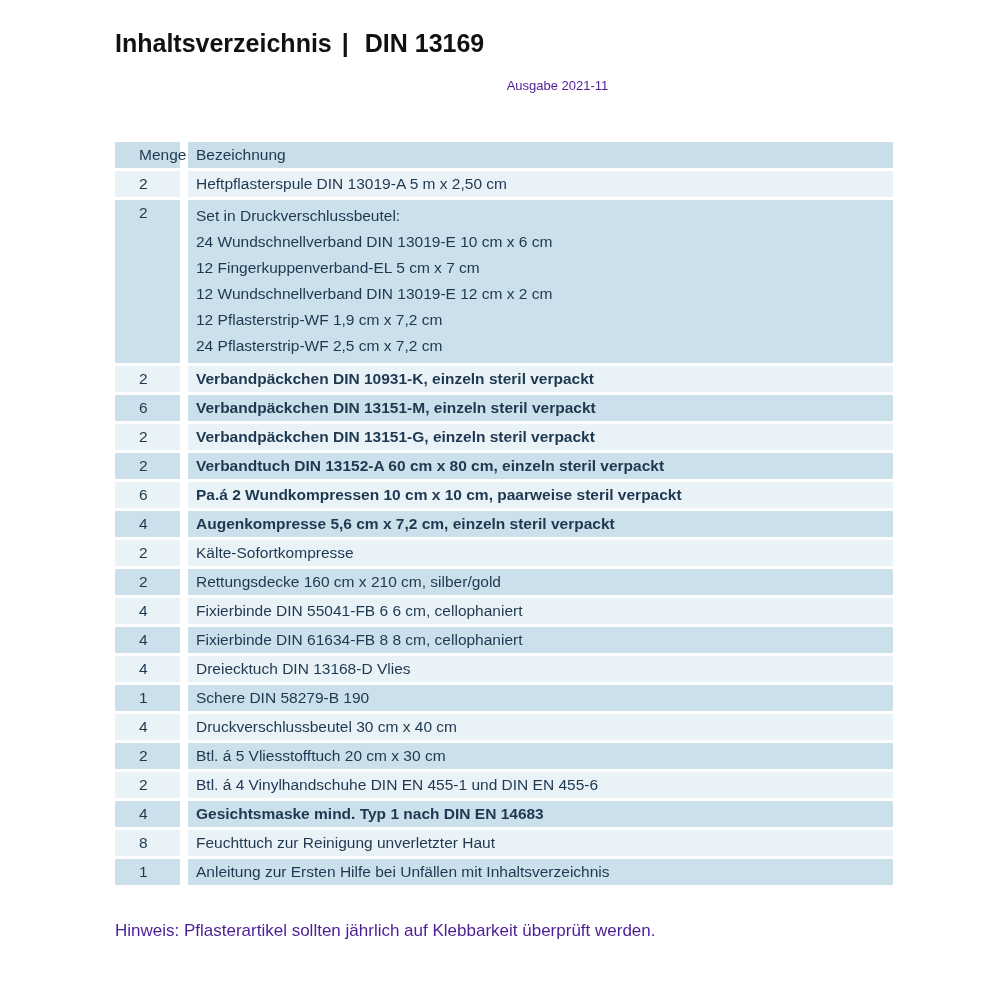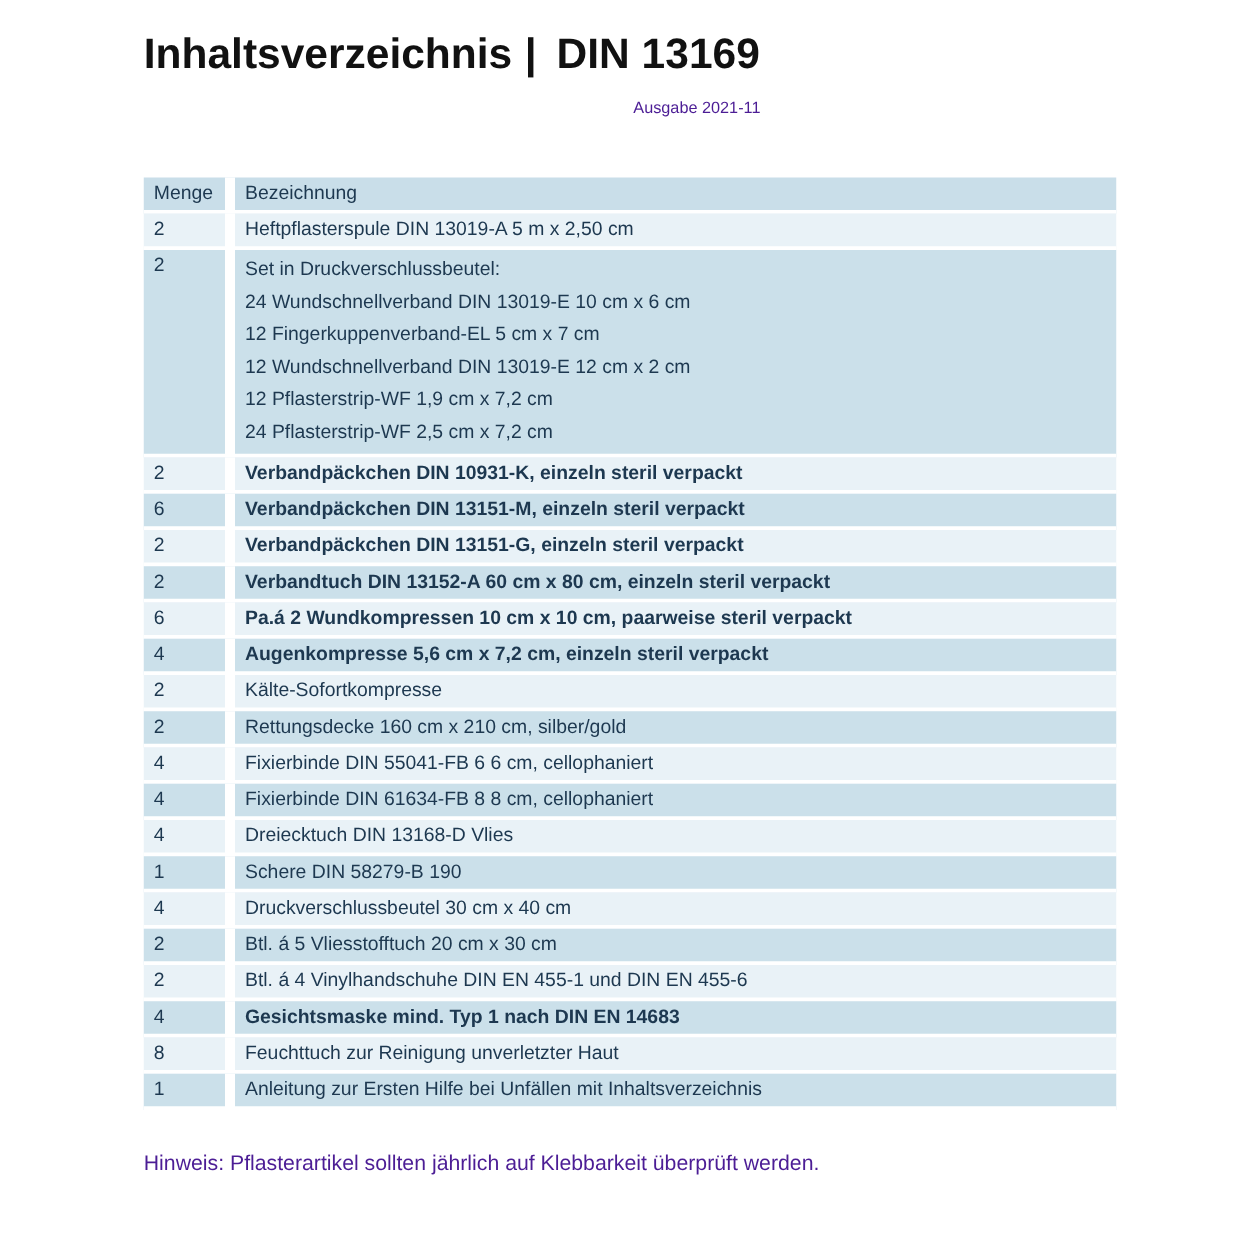--- a/index.html
+++ b/index.html
@@ -6,38 +6,38 @@
   html,body { background:#ffffff; }
   body {
     width:1000px; height:1000px;
     font-family:"Liberation Sans", sans-serif;
     color:#1a1a1a;
     overflow:hidden;
   }
   .page { position:relative; width:1000px; height:1000px; background:#ffffff; padding:28px 0 0 115px; }
 
   .title {
-    font-size:34px; font-weight:700; color:#111111;
+    font-size:25px; font-weight:700; color:#111111;
     line-height:30px; margin-bottom:14px; white-space:nowrap;
   }
   .title .sep { margin:0 16px 0 10px; font-weight:700; }
 
   .meta p { font-size:13px; line-height:28px; color:#4c1d95;text-align:center; }
 
   table.contents {
     border-collapse:separate; border-spacing:0;
     width:778px; margin-top:42px; table-layout:fixed;
   }
   th, td {
     font-size:15.5px; line-height:19px;
     color:#1d3850; text-align:left; vertical-align:top;
     border-bottom:3px solid #ffffff;
     font-weight:400;
   }
-  th.menge-h, td.menge { width:73px; padding:3px 0 4px 8px; border-right:8px solid #ffffff; }
+  th.menge-h, td.menge { width:73px; padding:3px 0 4px 24px; border-right:8px solid #ffffff; }
   th.bez-h,   td.bez   { padding:3px 10px 4px 8px;margin-top:11px; }
   thead th { background:#c9dee9; }
   tbody tr:nth-child(odd)  td { background:#e9f2f7; }
   tbody tr:nth-child(even) td { background:#cbe0ea; }
   tr.bold-row td.bez { font-weight:700; }
   td.bez .line { display:block; line-height:26px; }
 
   .footnote { font-size:17px; line-height:22px; color:#4c1d95; margin-top:32px; }
 </style>
 </head>

